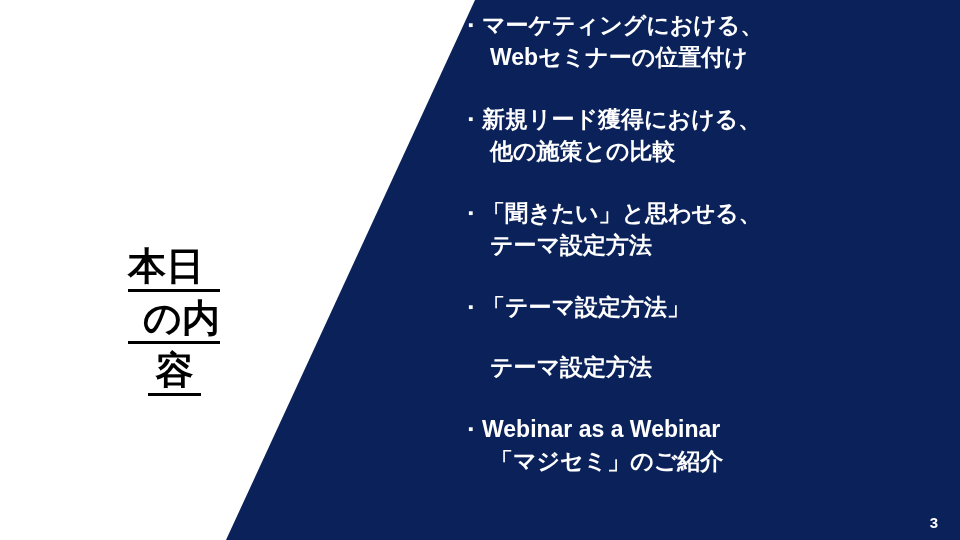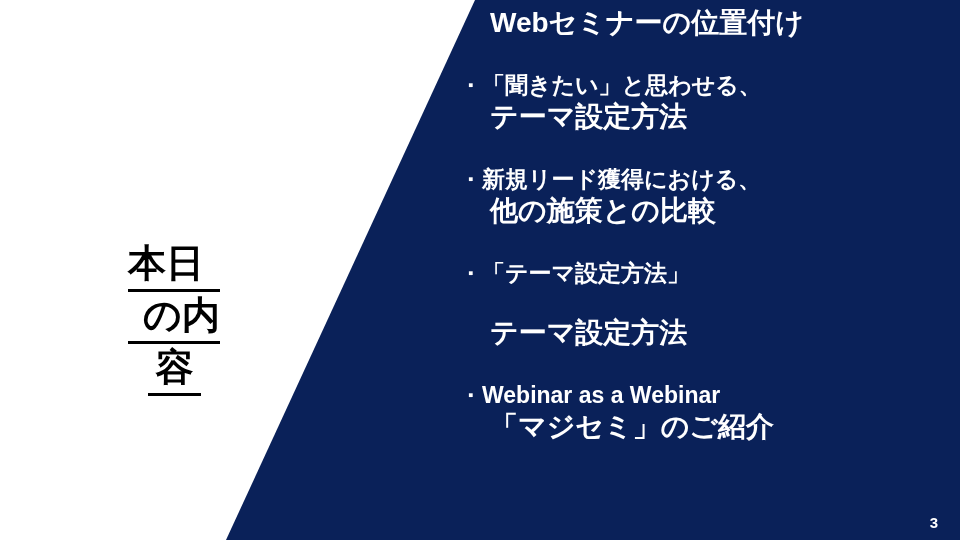--- a/index.html
+++ b/index.html
@@ -33,21 +33,20 @@
   #slide-heading {
     position: absolute;
     left: 128px;
     top: 243px;
     width: 100px;
     color: #000000;
     font-size: 38px;
     font-weight: 700;
     line-height: 46px;
     letter-spacing: 0px;
-    font-family: Liberation Mono, monospace;
   }
   #slide-heading .hl {
     display: block;
     white-space: nowrap;
     border-bottom: 3px solid #000000;
     padding-bottom: 0px;
     margin-bottom: 3px;
   }
   #slide-heading .hl.l1 { text-align: left;  width: 92px; }
   #slide-heading .hl.l2 { text-align: right;  width: 92px; }
@@ -70,21 +69,21 @@
     display: block;
     white-space: nowrap;
     font-size: 23px;
     font-weight: 700;
     line-height: 34px;
     text-indent: 0;
   }
   .bullet-line-2 {
     display: block;
     white-space: nowrap;
-    font-size: 28px;
+    font-size: 23px;
     font-weight: 700;
     line-height: 34px;
     padding-left: 22px;
   }
   .bullet-mark {
     display: inline-block;
     width: 14px;
     font-size: 15px;
     line-height: 34px;
     vertical-align: top;
@@ -113,31 +112,32 @@
 
   <div id="slide-heading">
     <span class="hl l1">本日</span>
     <span class="hl l2">の内</span>
     <span class="hl l3">容</span>
   </div>
 
   <div id="bullet-list">
 
     <div class="bullet-item">
+      <span class="bullet-line-1"><span class="bullet-mark">▪</span><span>マーケティングにおける、</span></span>
       <span class="bullet-line-2">Webセミナーの位置付け</span>
+    </div>
+
+    <div class="bullet-item">
+      <span class="bullet-line-1"><span class="bullet-mark">▪</span><span>新規リード獲得における、</span></span>
+      <span class="bullet-line-2">他の施策との比較</span>
     </div>
 
     <div class="bullet-item">
       <span class="bullet-line-1"><span class="bullet-mark">▪</span><span>「聞きたい」と思わせる、</span></span>
       <span class="bullet-line-2">テーマ設定方法</span>
-    </div>
-
-    <div class="bullet-item">
-      <span class="bullet-line-1"><span class="bullet-mark">▪</span><span>新規リード獲得における、</span></span>
-      <span class="bullet-line-2">他の施策との比較</span>
     </div>
 
     <div class="bullet-item">
       <span class="bullet-line-1"><span class="bullet-mark">▪</span><span>「テーマ設定方法」</span></span>
     </div>
 
     <div class="bullet-item">
       <span class="bullet-line-2">テーマ設定方法</span>
     </div>
 

